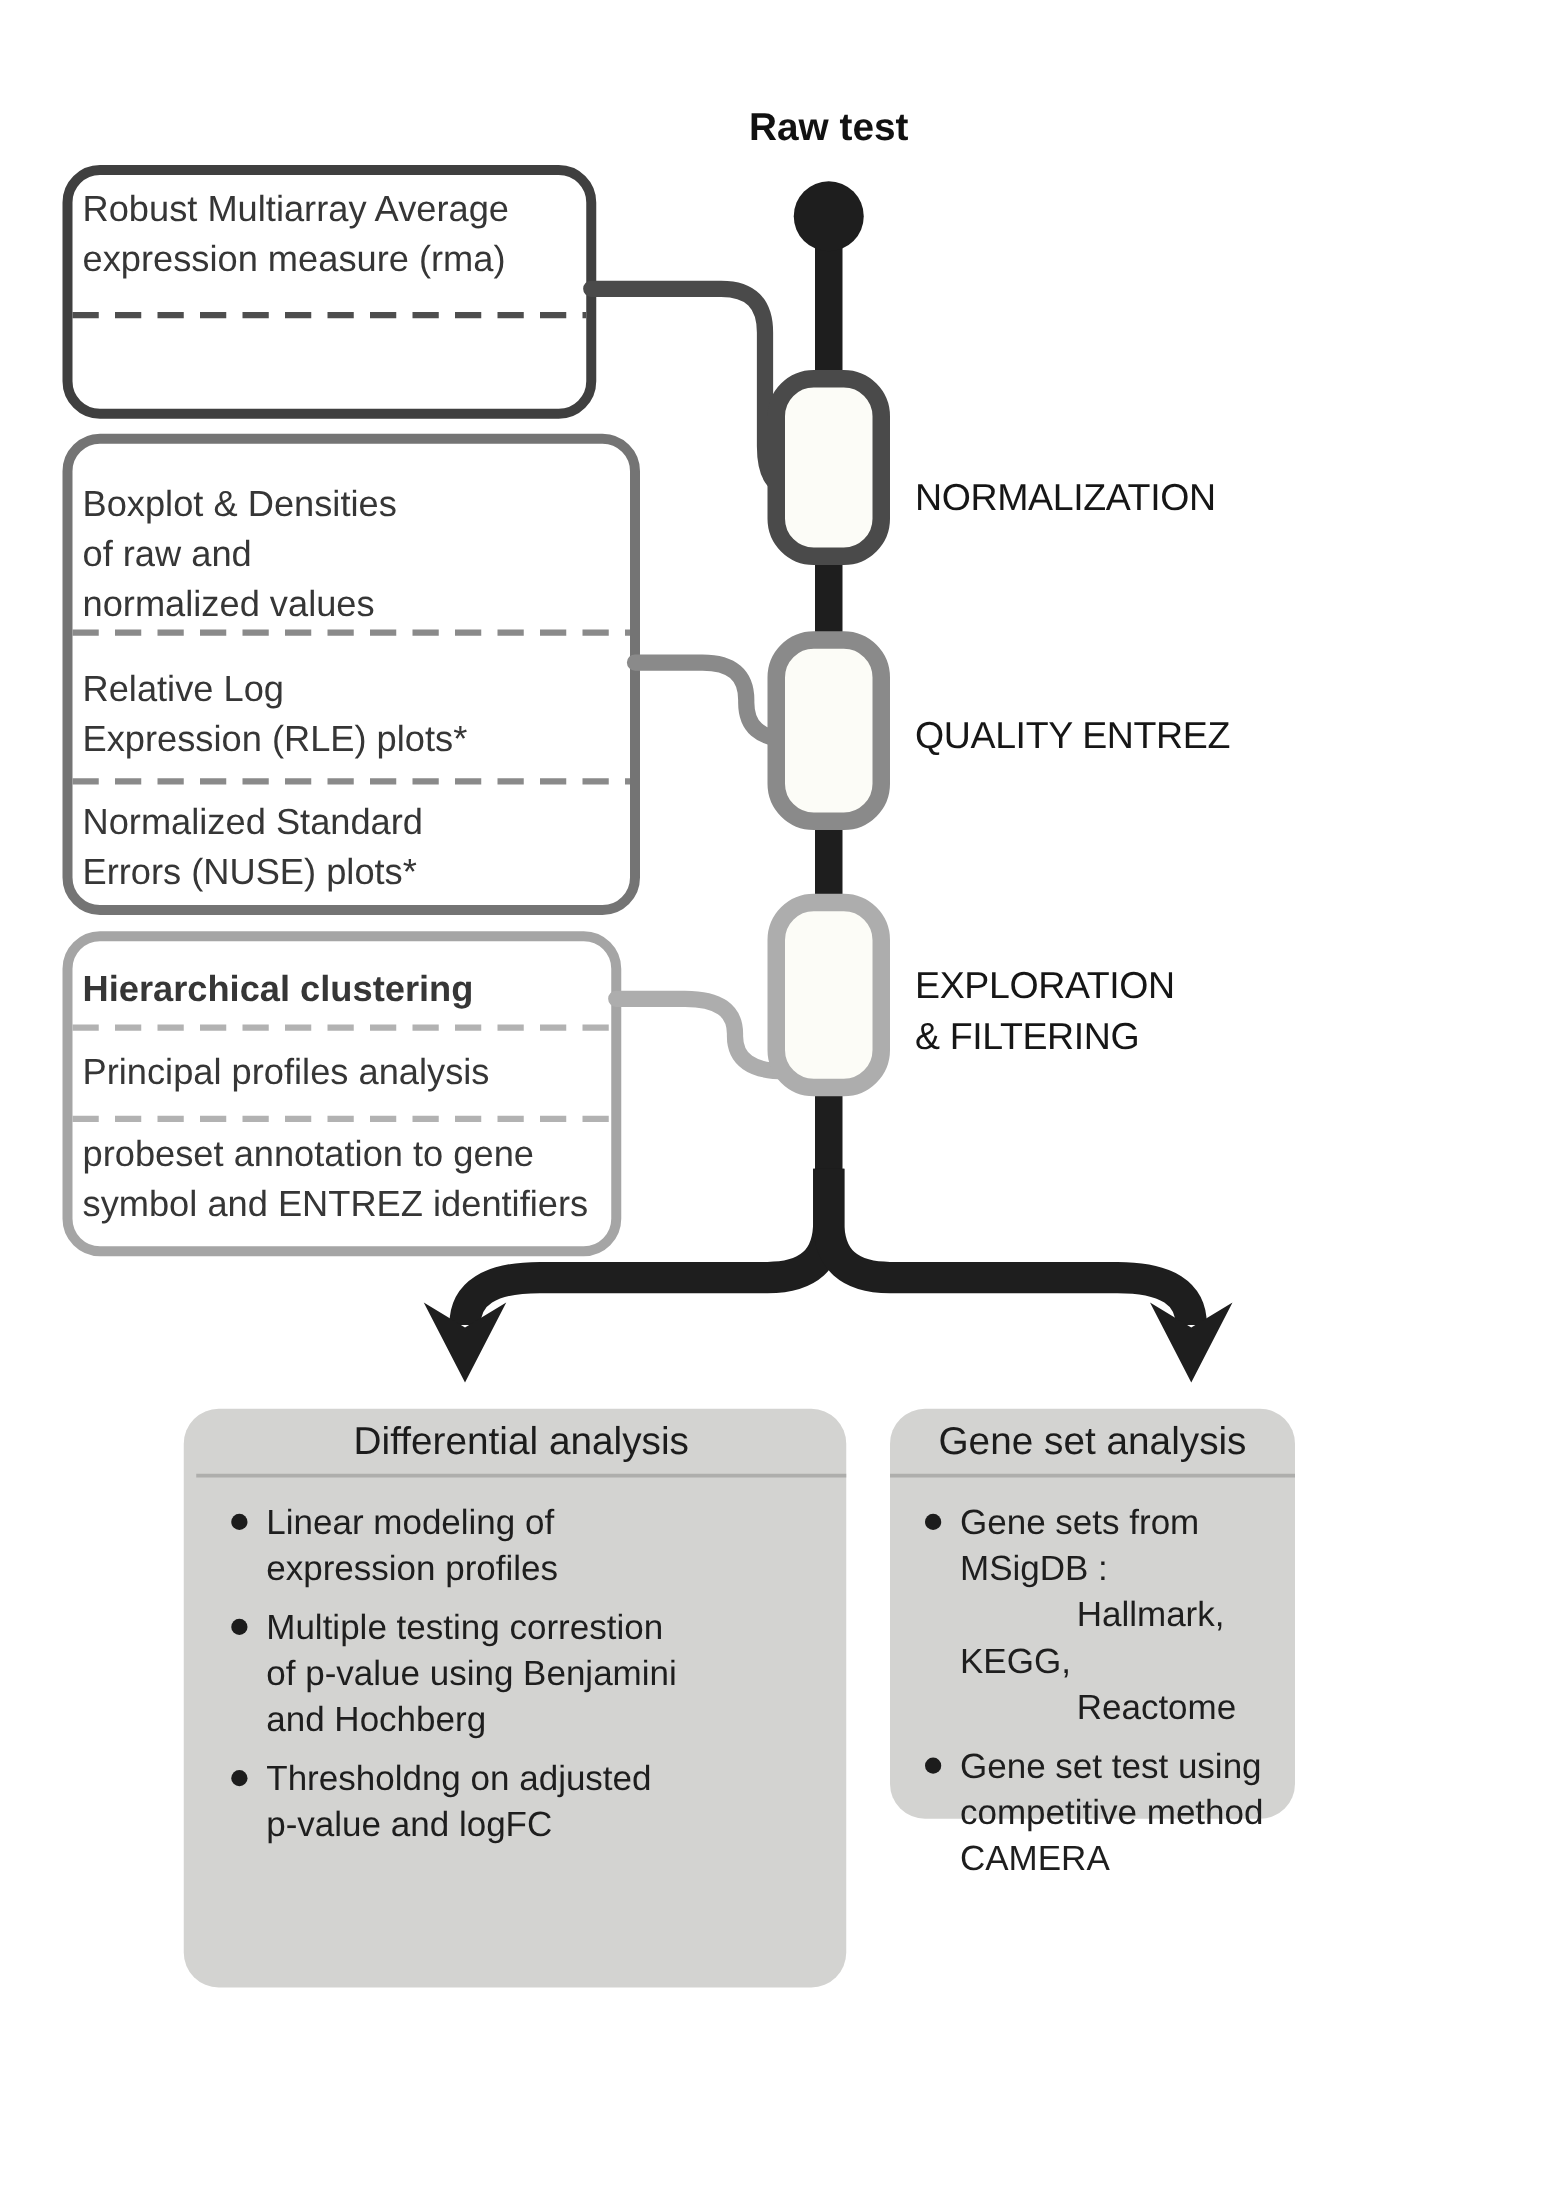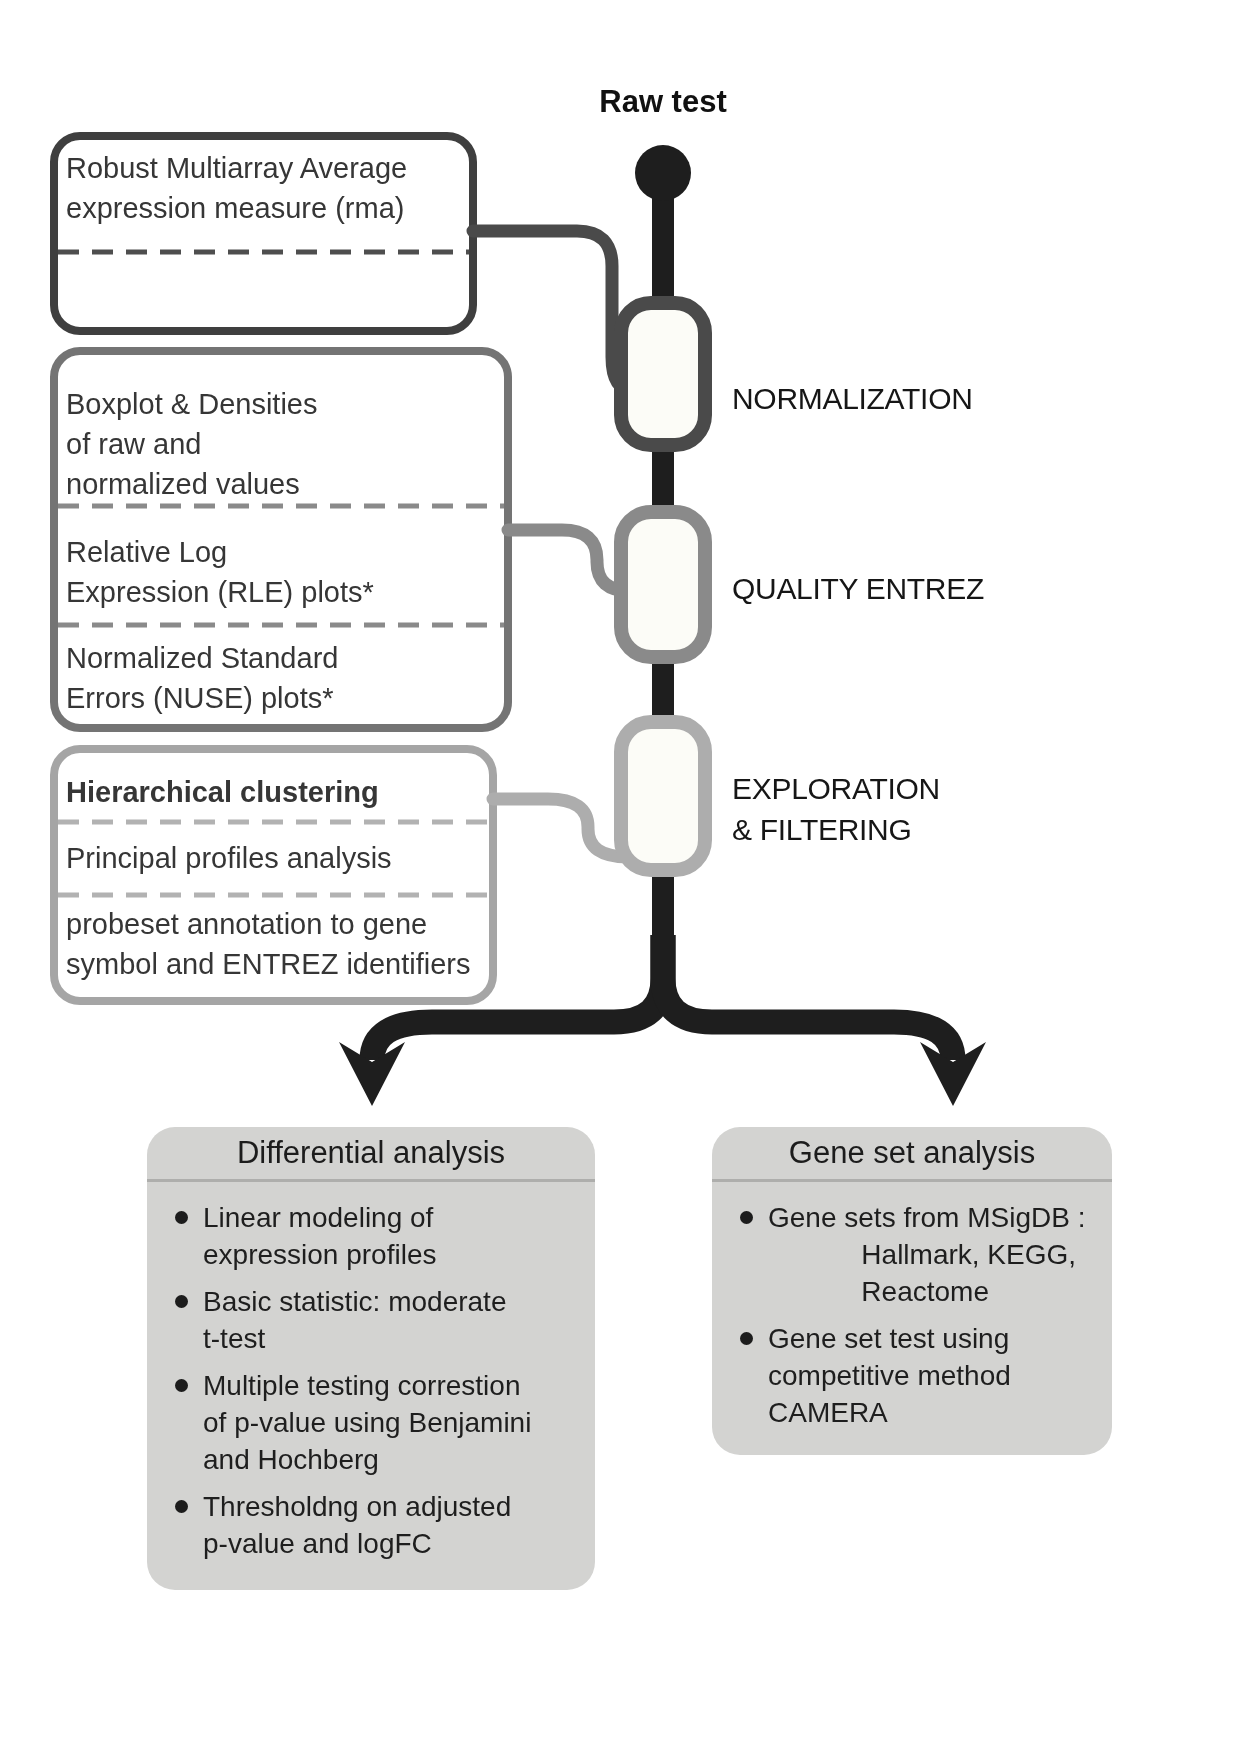--- a/index.html
+++ b/index.html
@@ -33,22 +33,22 @@
   .stage{
     position:absolute;left:732px;
     font-weight:normal;font-size:30px;line-height:41px;
     letter-spacing:-0.3px;color:#161616;white-space:pre-line;
   }
   #stage1{top:378px;} #stage2{top:568px;} #stage3{top:768px;}
   
   svg.lines{position:absolute;left:0;top:0;pointer-events:none;}
   
   .bbox{position:absolute;background:#d3d3d1;border-radius:28px;box-sizing:border-box;}
-  #bbox1{left:147px;top:1127px;width:448px;height:463px;}
-  #bbox2{left:712px;top:1127px;width:400px;height:328px;}
+  #bbox1{left:147px;top:1127px;width:530px;height:463px;padding-left:10px;}
+  #bbox2{left:712px;top:1127px;width:324px;height:328px;}
   .bbox .hdr{
     height:52px;border-bottom:3px solid #aeaeac;
     display:flex;align-items:center;justify-content:center;
     font-size:31px;color:#1c1c1c;
   }
   .bbox ul{list-style:none;margin:17px 0 0 1px;padding:0 8px 0 22px;}
   .bbox li{
     position:relative;padding-left:33px;margin-bottom:10px;
     font-size:28px;line-height:37px;color:#1e1e1e;white-space:pre-line;
   }
@@ -112,22 +112,20 @@
   <div class="stage" id="stage1">NORMALIZATION</div>
   <div class="stage" id="stage2">QUALITY ENTREZ</div>
   <div class="stage" id="stage3">EXPLORATION
 &amp; FILTERING</div>
 
   <div class="bbox" id="bbox1">
     <div class="hdr">Differential analysis</div>
     <ul>
       <li>Linear modeling of
 expression profiles</li>
-      <li>Basic statistic: moderate
-t-test</li>
       <li>Multiple testing correstion
 of p-value using Benjamini
 and Hochberg</li>
       <li>Thresholdng on adjusted
 p-value and logFC</li>
     </ul>
   </div>
 
   <div class="bbox" id="bbox2">
     <div class="hdr">Gene set analysis</div>

